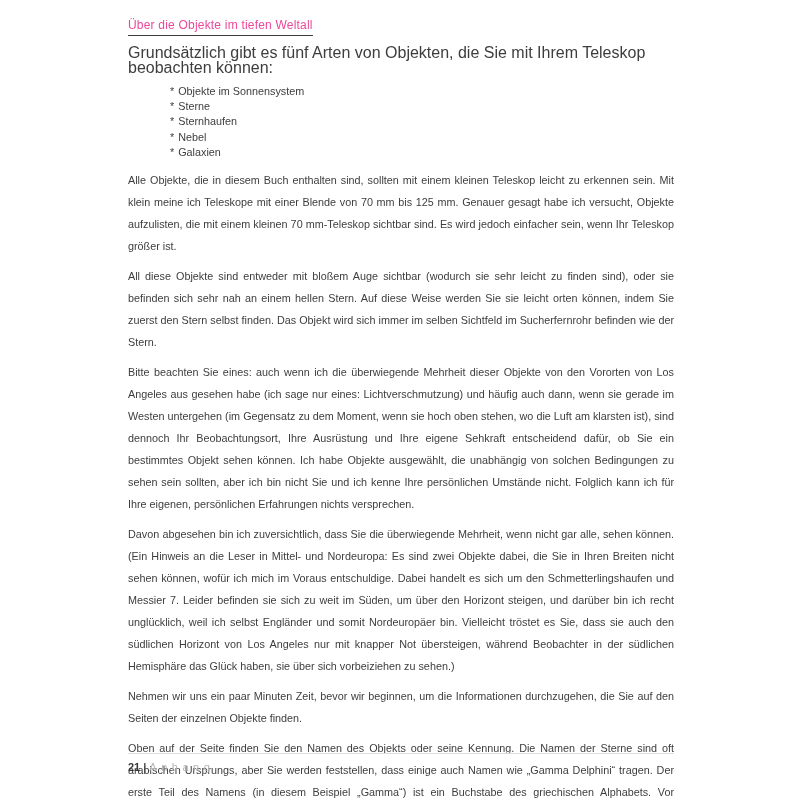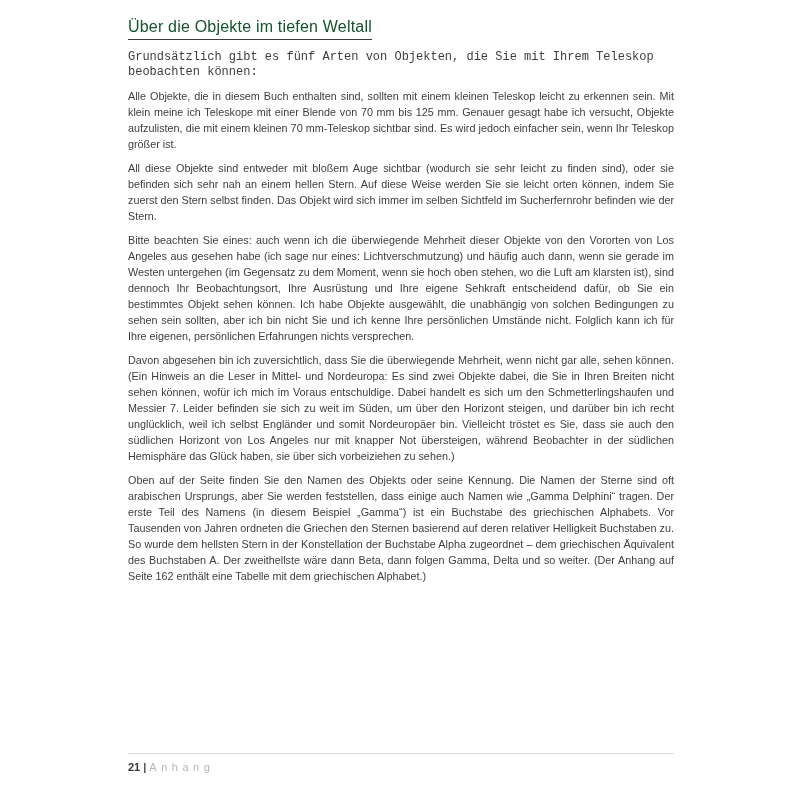--- a/index.html
+++ b/index.html
@@ -13,54 +13,53 @@
     color: #3d3d3d;
     -webkit-font-smoothing: antialiased;
   }
   .page-content {
     position: absolute;
     left: 128px;
     top: 18px;
     width: 546px;
   }
   .doc-title {
-    font-size: 16px;
+    font-size: 12px;
     font-weight: 400;
-    color: #14532d;
+    color: #ec4899;
     margin: 0 0 10px 0;
     letter-spacing: 0.2px;
   }
   .doc-title .underlined {
     border-bottom: 1px solid #3c3c3c;
     padding-bottom: 3px;
     display: inline-block;
   }
   .intro {
-    font-size: 12px;
+    font-size: 16px;
     line-height: 14.8px;
     margin: 0 0 8px 0;
     color: #3d3d3d;
-    font-family: Liberation Mono, monospace;
   }
   .object-list {
     margin: 0 0 8px 0;
     padding-left: 42px;
     list-style: none;
   }
   .object-list li {
     font-size: 10.8px;
     line-height: 15.4px;
     color: #3d3d3d;
   }
   .object-list .bullet {
     margin-right: 4px;
   }
   .body-para {
     font-size: 10.8px;
-    line-height: 16px;
+    line-height: 22px;
     text-align: justify;
     margin: 0 0 8px 0;
     color: #3d3d3d;
   }
   .footer-rule {
     position: absolute;
     left: 128px;
     top: 753px;
     width: 546px;
     height: 0;
@@ -92,25 +91,43 @@
 <body>
 
 <div class="page-content">
 
   <h1 class="doc-title">
     <span class="underlined">Über die Objekte im tiefen Weltall</span>
   </h1>
 
   <p class="intro">Grundsätzlich gibt es fünf Arten von Objekten, die Sie mit Ihrem Teleskop beobachten können:</p>
 
+  <ul class="object-list">
+    <li>
+      <span class="bullet">*</span><span>Objekte im Sonnensystem</span>
+    </li>
+    <li>
+      <span class="bullet">*</span><span>Sterne</span>
+    </li>
+    <li>
+      <span class="bullet">*</span><span>Sternhaufen</span>
+    </li>
+    <li>
+      <span class="bullet">*</span><span>Nebel</span>
+    </li>
+    <li>
+      <span class="bullet">*</span><span>Galaxien</span>
+    </li>
+  </ul>
 
   <p class="body-para">Alle Objekte, die in diesem Buch enthalten sind, sollten mit einem kleinen Teleskop leicht zu erkennen sein. Mit klein meine ich Teleskope mit einer Blende von 70 mm bis 125 mm. Genauer gesagt habe ich versucht, Objekte aufzulisten, die mit einem kleinen 70 mm-Teleskop sichtbar sind. Es wird jedoch einfacher sein, wenn Ihr Teleskop größer ist.</p>
   <p class="body-para">All diese Objekte sind entweder mit bloßem Auge sichtbar (wodurch sie sehr leicht zu finden sind), oder sie befinden sich sehr nah an einem hellen Stern. Auf diese Weise werden Sie sie leicht orten können, indem Sie zuerst den Stern selbst finden. Das Objekt wird sich immer im selben Sichtfeld im Sucherfernrohr befinden wie der Stern.</p>
   <p class="body-para">Bitte beachten Sie eines: auch wenn ich die überwiegende Mehrheit dieser Objekte von den Vororten von Los Angeles aus gesehen habe (ich sage nur eines: Lichtverschmutzung) und häufig auch dann, wenn sie gerade im Westen untergehen (im Gegensatz zu dem Moment, wenn sie hoch oben stehen, wo die Luft am klarsten ist), sind dennoch Ihr Beobachtungsort, Ihre Ausrüstung und Ihre eigene Sehkraft entscheidend dafür, ob Sie ein bestimmtes Objekt sehen können. Ich habe Objekte ausgewählt, die unabhängig von solchen Bedingungen zu sehen sein sollten, aber ich bin nicht Sie und ich kenne Ihre persönlichen Umstände nicht. Folglich kann ich für Ihre eigenen, persönlichen Erfahrungen nichts versprechen.</p>
   <p class="body-para">Davon abgesehen bin ich zuversichtlich, dass Sie die überwiegende Mehrheit, wenn nicht gar alle, sehen können. (Ein Hinweis an die Leser in Mittel- und Nordeuropa: Es sind zwei Objekte dabei, die Sie in Ihren Breiten nicht sehen können, wofür ich mich im Voraus entschuldige. Dabei handelt es sich um den Schmetterlingshaufen und Messier 7. Leider befinden sie sich zu weit im Süden, um über den Horizont steigen, und darüber bin ich recht unglücklich, weil ich selbst Engländer und somit Nordeuropäer bin. Vielleicht tröstet es Sie, dass sie auch den südlichen Horizont von Los Angeles nur mit knapper Not übersteigen, während Beobachter in der südlichen Hemisphäre das Glück haben, sie über sich vorbeiziehen zu sehen.)</p>
+  <p class="body-para">Nehmen wir uns ein paar Minuten Zeit, bevor wir beginnen, um die Informationen durchzugehen, die Sie auf den Seiten der einzelnen Objekte finden.</p>
   <p class="body-para">Oben auf der Seite finden Sie den Namen des Objekts oder seine Kennung. Die Namen der Sterne sind oft arabischen Ursprungs, aber Sie werden feststellen, dass einige auch Namen wie „Gamma Delphini“ tragen. Der erste Teil des Namens (in diesem Beispiel „Gamma“) ist ein Buchstabe des griechischen Alphabets. Vor Tausenden von Jahren ordneten die Griechen den Sternen basierend auf deren relativer Helligkeit Buchstaben zu. So wurde dem hellsten Stern in der Konstellation der Buchstabe Alpha zugeordnet – dem griechischen Äquivalent des Buchstaben A. Der zweithellste wäre dann Beta, dann folgen Gamma, Delta und so weiter. (Der Anhang auf Seite 162 enthält eine Tabelle mit dem griechischen Alphabet.)</p>
 
 </div>
 
 <div class="footer-rule"></div>
 
 <div class="page-footer">
   <span class="num">21</span><span class="sep">|</span><span class="label">Anhang</span>
 </div>
 

